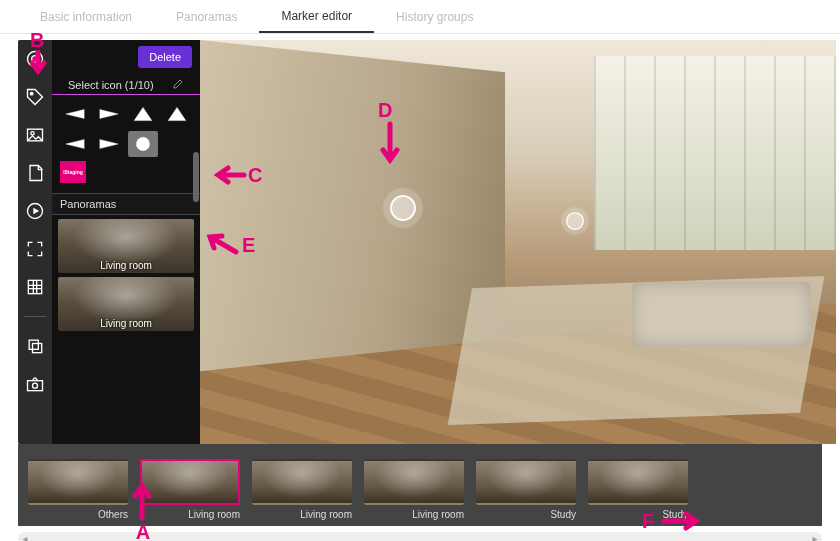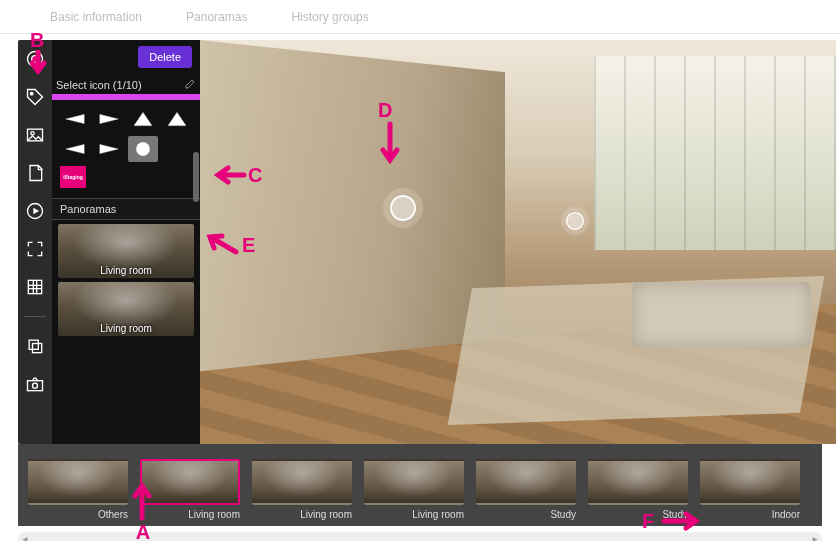--- a/index.html
+++ b/index.html
@@ -1,37 +1,37 @@
 <!DOCTYPE html>
 <html><head>
   <meta charset="utf-8">
   <style>
     * { margin: 0; padding: 0; box-sizing: border-box; }
     body { font-family: Arial, Helvetica, sans-serif; font-size: 12px; background: #fff; width: 840px; }
     .root { position: relative; width: 840px; }
 
     
-    .tabs { display: flex; height: 34px; border-bottom: 1px solid #e6e6e6; padding: 0 28px; align-items: stretch; }
+    .tabs { display: flex; height: 34px; border-bottom: 1px solid #e6e6e6; padding: 0 18px; align-items: stretch; }
     .tab { display: flex; align-items: center; padding: 0 22px; color: #bdbdbd; cursor: pointer; font-size: 12px; }
     .tab.active { color: #333; border-bottom: 2px solid #333; }
 
     
     .editor { position: relative; display: flex; height: 404px; background: #ec4899; margin: 6px 4px 0 18px; border-radius: 2px; overflow: hidden; }
 
     .toolbar { width: 34px; background: #2b2b2b; display: flex; flex-direction: column; align-items: center; padding-top: 8px; gap: 16px; }
     .toolbar .titem { width: 22px; height: 22px; display: flex; align-items: center; justify-content: center; color: #fff; cursor: pointer; }
     .titem svg { width: 20px; height: 20px; stroke: #fff; fill: none; stroke-width: 1.6; }
     .titem.active svg circle.inner { fill: #e6007a; }
     .toolbar .sep { width: 22px; height: 1px; background: #555; margin: 2px 0; }
 
     .panel { width: 148px; background: #111; color: #eee; display: flex; flex-direction: column; }
     .panel .topbar { display: flex; justify-content: flex-end; padding: 6px 8px; }
     .btn-delete { background: #6a30d8; color: #fff; border: none; border-radius: 3px; padding: 5px 11px; font-size: 11px; cursor: pointer; }
 
-    .section-head { display: flex; justify-content: space-between; align-items: center; padding: 4px 4px 2px; font-size: 11px; color: #ddd; border-bottom: 6px solid #d946ef; }
+    .section-head { display: flex; justify-content: space-between; align-items: center; padding: 4px 16px 2px; font-size: 11px; color: #ddd; border-bottom: 1px solid #d946ef; }
     .section-head .edit svg { width: 12px; height: 12px; stroke: #fff; fill: none; }
 
     .icons-grid { display: grid; grid-template-columns: repeat(4, 30px); grid-auto-rows: 26px; gap: 4px; padding: 6px 8px; }
     .icon-cell { display: flex; align-items: center; justify-content: center; cursor: pointer; }
     .icon-cell svg { width: 22px; height: 20px; fill: #fff; stroke: #fff; stroke-width: 0.4; }
     .icon-cell.sel { background: #777; border-radius: 2px; }
     .icon-cell.sel svg circle { fill: #fff; }
     .icon-cell.istaging { background: #e6007a; width: 26px; height: 22px; display:flex; align-items:center; justify-content:center; color:#fff; font-size:5px; font-weight:bold; }
     .scrollbar { position:absolute; right:1px; top:92px; width:6px; height:110px; background: transparent; }
     .scrollbar .thumb { position:absolute; top:20px; width:6px; height:50px; background:#666; border-radius:3px; }
@@ -78,20 +78,23 @@
 <body>
 <div class="root">
 
   <div class="tabs">
     <div class="tab">
         <span>Basic information</span>
       </div>
     <div class="tab">
         <span>Panoramas</span>
       </div>
+    <div class="tab active">
+        <span>Marker editor</span>
+      </div>
     <div class="tab">
         <span>History groups</span>
       </div>
   </div>
 
   <div class="editor">
 
     <div class="toolbar">
       <div class="titem active">
           <svg viewBox="0 0 24 24">
@@ -249,24 +252,20 @@
         <div class="cap">Living room</div>
       </div>
     <div class="thumb-card">
         <div class="thumb-img"></div>
         <div class="cap">Study</div>
       </div>
     <div class="thumb-card">
         <div class="thumb-img"></div>
         <div class="cap">Study</div>
       </div>
-    <div class="thumb-card">
-        <div class="thumb-img"></div>
-        <div class="cap">Indoor</div>
-      </div>
   </div>
 
   <div class="hscroll">
     <div class="harrow left">◂</div>
     <div class="harrow right">▸</div>
   </div>
 
   <div class="ann" style="left:30px; top:30px;">
     <span>B</span>
     <svg class="arrow" width="26" height="28">

